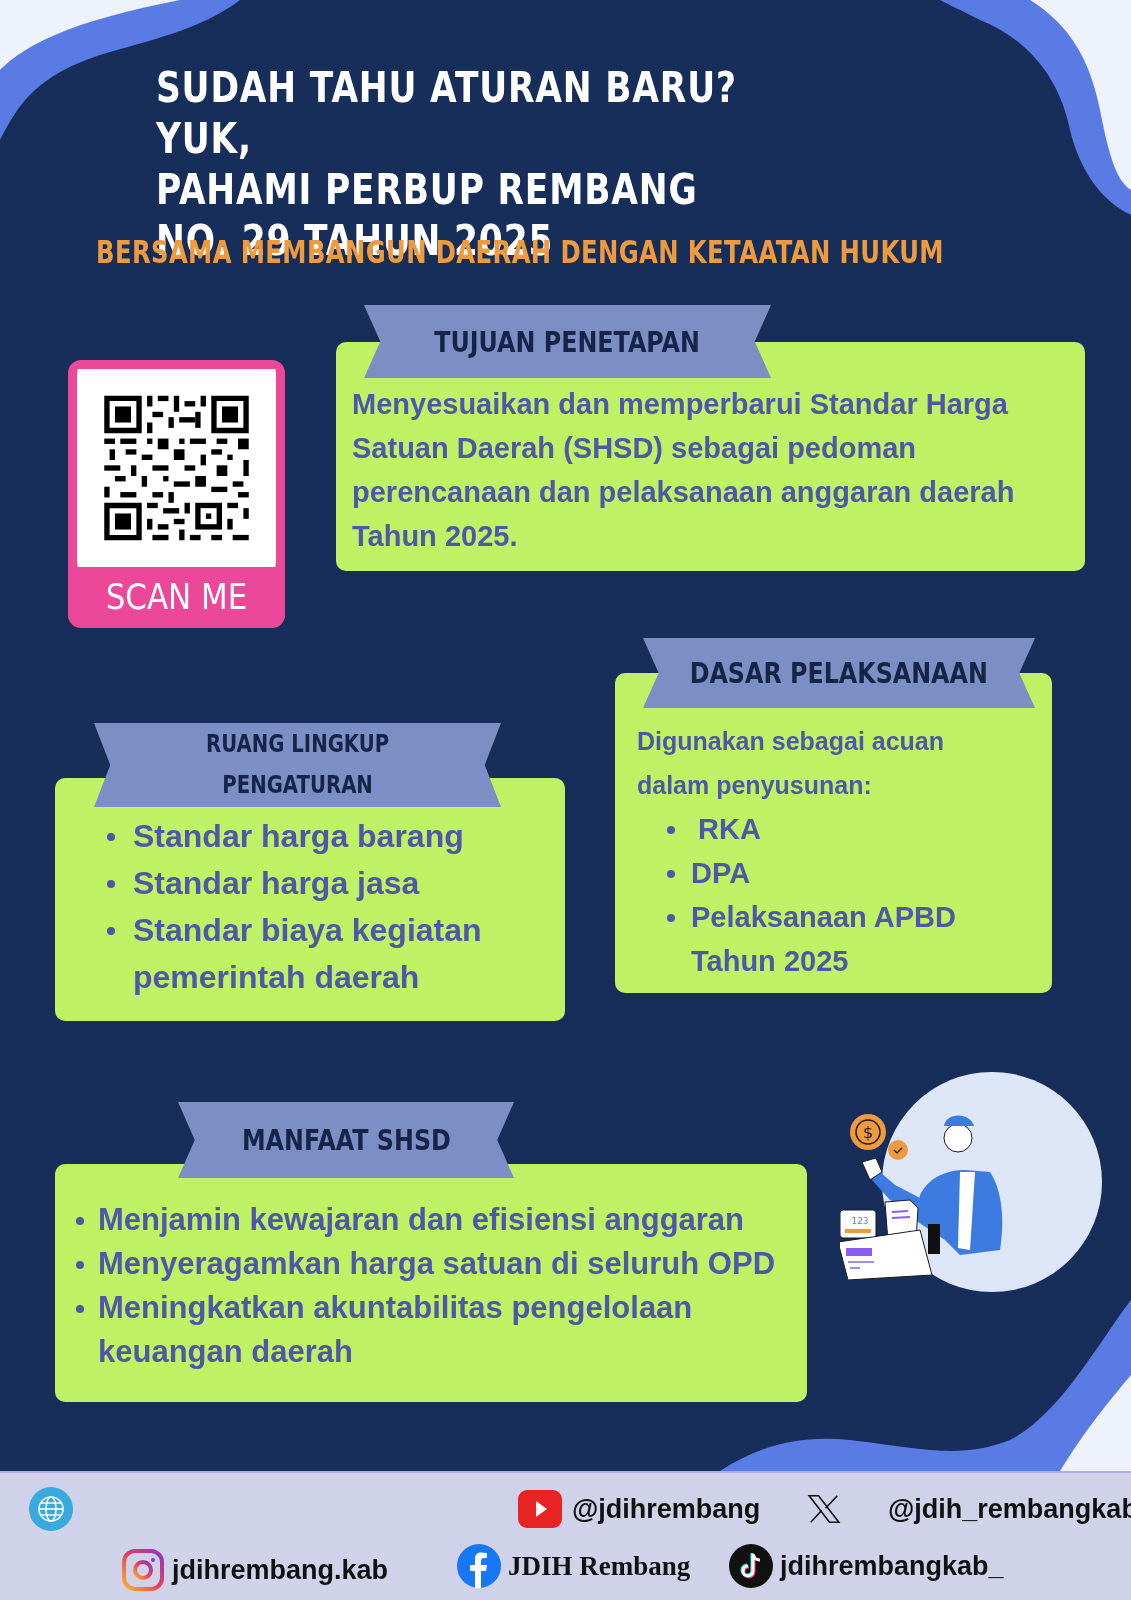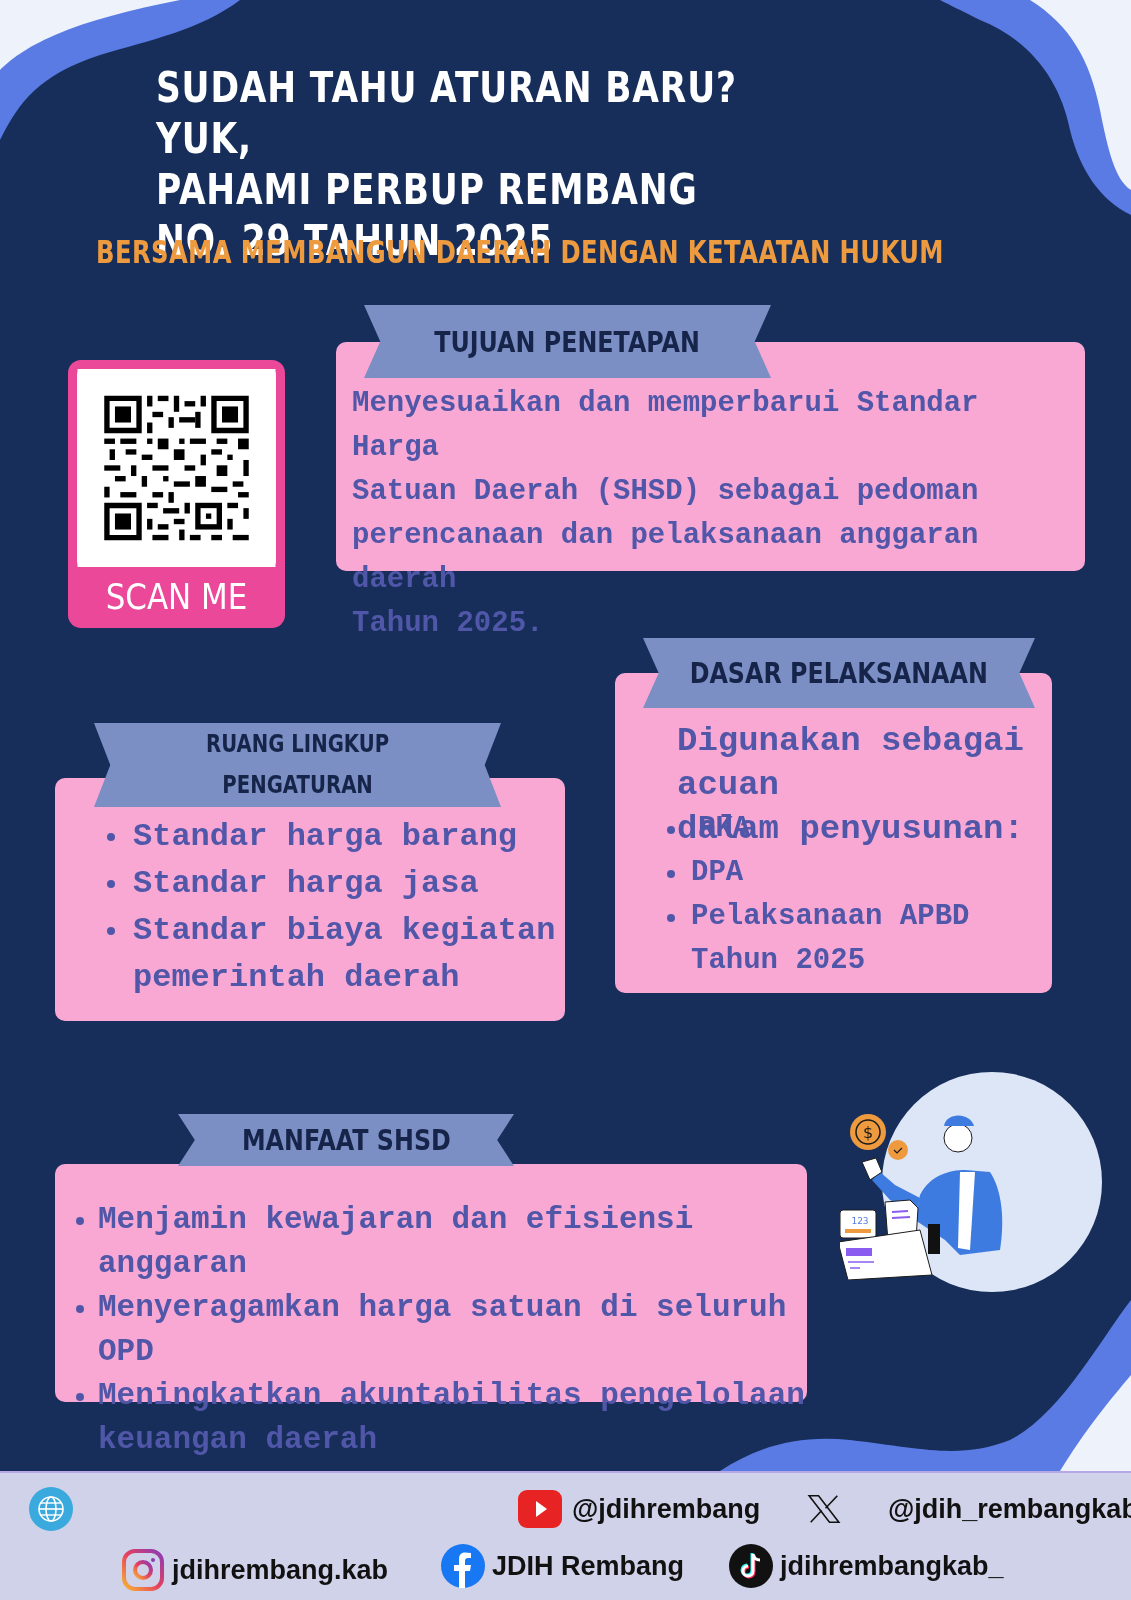--- a/index.html
+++ b/index.html
@@ -17,22 +17,22 @@
   }
   .subtitle {
     position: absolute; left: 96px; top: 232px; width: 1200px;
     color: #ee9a3e; font-family: "DejaVu Sans", sans-serif; font-weight: bold;
     font-size: 32px; line-height: 40px; letter-spacing: 0.5px;
     transform: scaleX(0.76); transform-origin: left top;
     white-space: nowrap;
   }
 
   .card {
-    position: absolute; background: #f9a8d4; border-radius: 10px;
-    color: #5057a8; font-family: Liberation Mono, monospace; font-weight: bold;
+    position: absolute; background: #bef264; border-radius: 10px;
+    color: #5057a8; font-family: Liberation Sans, sans-serif; font-weight: bold;
   }
   .ribbon {
     position: absolute; background: #7b8fc4;
     color: #16244a; font-family: "DejaVu Sans", sans-serif; font-weight: bold;
     display: flex; align-items: center; justify-content: center; text-align: center;
     text-transform: uppercase;
   }
   .ribbon span { display: inline-block; transform: scaleX(0.82); }
 
   
@@ -60,21 +60,21 @@
   }
 
   .c1 { left: 336px; top: 342px; width: 749px; height: 229px; }
   .c1 .txt { position: absolute; left: 16px; top: 40px; width: 730px; }
 
   .c2 { left: 55px; top: 778px; width: 510px; height: 243px; }
   .c2 ul { position: absolute; left: 78px; top: 35px; font-size: 32px; line-height: 47px; }
   .c2 ul li::before { left: -26px; top: 20px; }
 
   .c3 { left: 615px; top: 673px; width: 437px; height: 320px; }
-  .c3 .txt { position: absolute; left: 22px; top: 46px; font-size: 34px; line-height: 44px; margin-left: 40px; }
+  .c3 .txt { position: absolute; left: 22px; top: 46px; font-size: 25px; line-height: 44px; }
   .c3 ul { position: absolute; left: 76px; top: 134px; font-size: 29px; line-height: 44px; }
   .c3 ul li::before { left: -24px; top: 19px; }
 
   .c4 { left: 55px; top: 1164px; width: 752px; height: 238px; padding-left: 24px; }
   .c4 ul { position: absolute; left: 43px; top: 34px; font-size: 31px; line-height: 44px; }
   .c4 ul li::before { left: -22px; top: 19px; }
 
   .footer {
     position: absolute; left: 0; top: 1471px; width: 1131px; height: 129px;
     background: #cfd2e8; border-top: 2px solid #b8a7e6;
@@ -235,21 +235,21 @@
 <div class="card c4">
   <ul class="bul">
     <li>Menjamin kewajaran dan efisiensi anggaran</li>
     <li>Menyeragamkan harga satuan di seluruh OPD</li>
     <li>
       <div>Meningkatkan akuntabilitas pengelolaan</div>
       <div>keuangan daerah</div>
     </li>
   </ul>
 </div>
-<div class="ribbon" style="left:178px; top:1102px; width:336px; height:52px; font-size:29px; clip-path:polygon(0 0,100% 0,95% 50%,100% 100%,0 100%,5% 50%);margin-top:12px;">
+<div class="ribbon" style="left:178px; top:1102px; width:336px; height:76px; font-size:29px; clip-path:polygon(0 0,100% 0,95% 50%,100% 100%,0 100%,5% 50%);">
   <span>MANFAAT SHSD</span>
 </div>
 
 <svg style="position:absolute; left:840px; top:1100px;" width="200" height="180" viewBox="0 0 200 180">
 
   <circle cx="28" cy="32" r="18" fill="#ee9a3e"></circle>
   <circle cx="28" cy="32" r="12" fill="none" stroke="#1b1b1b" stroke-width="1.5"></circle>
   <text x="28" y="38" text-anchor="middle" font-size="16" font-family="DejaVu Sans, sans-serif" fill="#1b1b1b">$</text>
   <circle cx="58" cy="50" r="10" fill="#ee9a3e"></circle>
   <path d="M54 50 l3 3 l5 -5" stroke="#1b1b1b" stroke-width="1.2" fill="none"></path>
@@ -314,21 +314,21 @@
           <stop offset="0.5" stop-color="#e4405f"></stop>
           <stop offset="1" stop-color="#8a3ab9"></stop>
         </linearGradient>
       </defs>
       <rect x="4" y="4" width="38" height="38" rx="11" fill="none" stroke="url(#igg)" stroke-width="4"></rect>
       <circle cx="23" cy="23" r="8" fill="none" stroke="url(#igg)" stroke-width="4"></circle>
       <circle cx="33" cy="13" r="2" fill="#8a3ab9"></circle>
     </svg>
     <span>jdihrembang.kab</span>
   </div>
-  <div class="f-item" style="left:440px; top:70px;">
+  <div class="f-item" style="left:456px; top:70px;font-family:Liberation Serif, serif;">
     <svg class="ic" viewBox="0 0 46 46">
       <circle cx="23" cy="23" r="22" fill="#1877f2"></circle>
       <path d="M25 45 V28 H30 L31 22 H25 V18 C25 16 26 15 28 15 H31 V10 C29 10 27 9.5 25 9.5 C21 9.5 19 12 19 16 V22 H14 V28 H19 V45 Z" fill="#fff"></path>
     </svg>
     <span>JDIH Rembang</span>
   </div>
   <div class="f-item" style="left:728px; top:70px;">
     <svg class="ic" viewBox="0 0 46 46">
       <circle cx="23" cy="23" r="22" fill="#111"></circle>
       <path d="M25 11 V28 C25 31 22.5 33 20 33 C17.5 33 15 31 15 28 C15 25 17.5 23 20 23" fill="none" stroke="#25f4ee" stroke-width="3" transform="translate(-1,-1)"></path>

